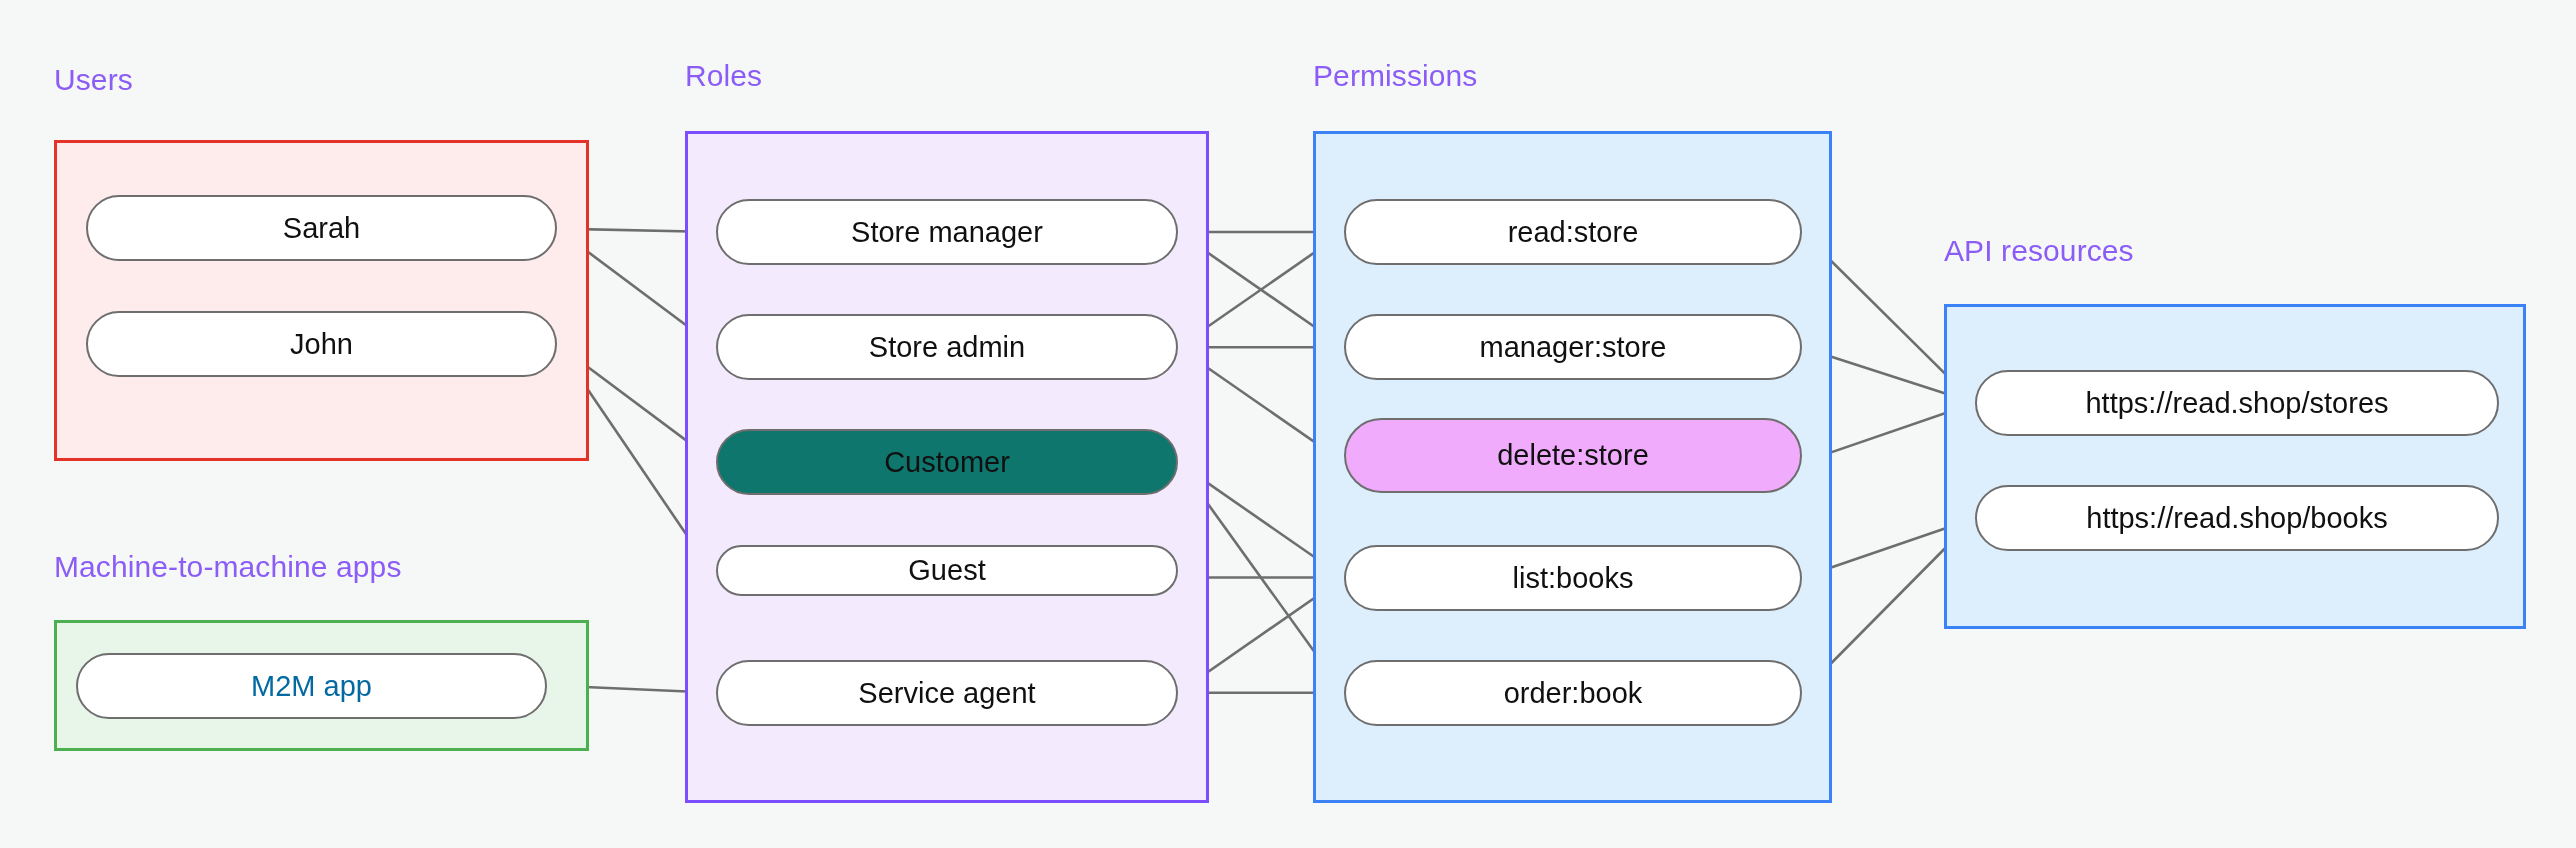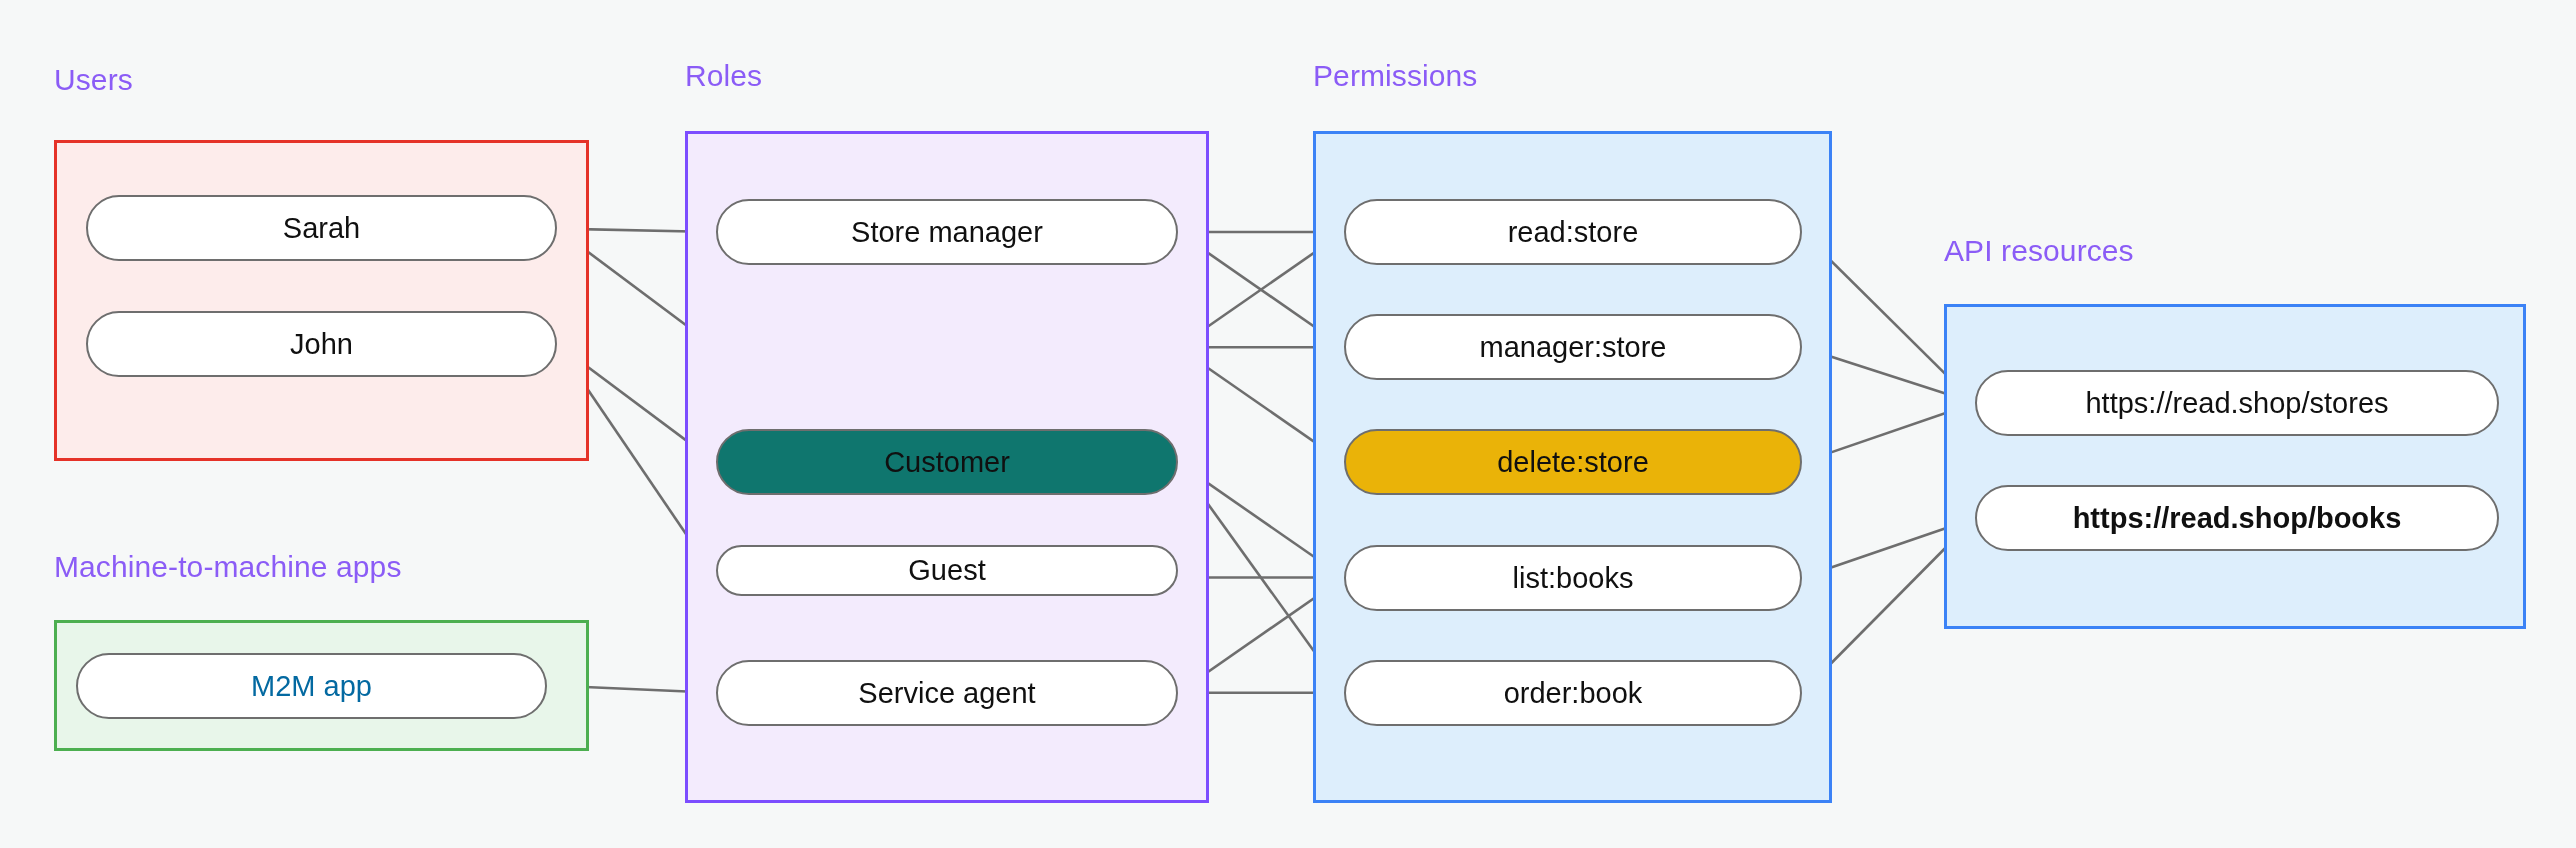--- a/index.html
+++ b/index.html
@@ -83,28 +83,29 @@
 <div class="group-box" style="left: 54px; top: 140px; width: 535px; height: 321px; border-color: rgb(229, 50, 40); background: rgb(253, 236, 235);"></div>
     <div class="group-label" style="left: 54px; top: 63px;">Users</div>
     <div class="node" style="left: 86px; top: 195px; width: 471px; height: 66px; background: rgb(255, 255, 255); border-color: rgb(110, 110, 110); color: rgb(16, 16, 16);">Sarah</div>
     <div class="node" style="left: 86px; top: 311px; width: 471px; height: 66px; background: rgb(255, 255, 255); border-color: rgb(110, 110, 110); color: rgb(16, 16, 16);">John</div>
     <div class="group-box" style="left: 54px; top: 620px; width: 535px; height: 131px; border-color: rgb(76, 175, 80); background: rgb(232, 246, 234);"></div>
     <div class="group-label" style="left: 54px; top: 550px;">Machine-to-machine apps</div>
     <div class="node" style="left: 76px; top: 653px; width: 471px; height: 66px; background: rgb(255, 255, 255); border-color: rgb(110, 110, 110); color: #0369a1;">M2M app</div>
     <div class="group-box" style="left: 685px; top: 131px; width: 524px; height: 672px; border-color: rgb(124, 77, 255); background: rgb(243, 235, 253);"></div>
     <div class="group-label" style="left: 685px; top: 59px;">Roles</div>
     <div class="node" style="left: 716px; top: 199px; width: 462px; height: 66px; background: rgb(255, 255, 255); border-color: rgb(110, 110, 110); color: rgb(16, 16, 16);">Store manager</div>
+    <div class="node" style="left: 716px; top: 314px; width: 462px; height: 66px; background: rgb(255, 255, 255); border-color: rgb(110, 110, 110); color: rgb(16, 16, 16);">Store admin</div>
     <div class="node" style="left: 716px; top: 429px; width: 462px; height: 66px; background: #0f766e; border-color: rgb(110, 110, 110); color: rgb(16, 16, 16);">Customer</div>
     <div class="node" style="left: 716px; top: 545px; width: 462px; height: 51px; background: rgb(255, 255, 255); border-color: rgb(110, 110, 110); color: rgb(16, 16, 16);">Guest</div>
     <div class="node" style="left: 716px; top: 660px; width: 462px; height: 66px; background: rgb(255, 255, 255); border-color: rgb(110, 110, 110); color: rgb(16, 16, 16);">Service agent</div>
     <div class="group-box" style="left: 1313px; top: 131px; width: 519px; height: 672px; border-color: rgb(59, 130, 246); background: rgb(221, 238, 252);"></div>
     <div class="group-label" style="left: 1313px; top: 59px;">Permissions</div>
     <div class="node" style="left: 1344px; top: 199px; width: 458px; height: 66px; background: rgb(255, 255, 255); border-color: rgb(110, 110, 110); color: rgb(16, 16, 16);">read:store</div>
     <div class="node" style="left: 1344px; top: 314px; width: 458px; height: 66px; background: rgb(255, 255, 255); border-color: rgb(110, 110, 110); color: rgb(16, 16, 16);">manager:store</div>
-    <div class="node" style="left: 1344px; top: 429px; width: 458px; height: 66px; background: #eab308; border-color: rgb(110, 110, 110); color: rgb(16, 16, 16);">delete:store</div>
+    <div class="node" style="left: 1344px; top: 418px; width: 458px; height: 75px; background: #f0abfc; border-color: rgb(110, 110, 110); color: rgb(16, 16, 16);">delete:store</div>
     <div class="node" style="left: 1344px; top: 660px; width: 458px; height: 66px; background: rgb(255, 255, 255); border-color: rgb(110, 110, 110); color: rgb(16, 16, 16);">order:book</div>
     <div class="node" style="left: 1344px; top: 545px; width: 458px; height: 66px; background: rgb(255, 255, 255); border-color: rgb(110, 110, 110); color: rgb(16, 16, 16);">list:books</div>
     <div class="group-box" style="left: 1944px; top: 304px; width: 582px; height: 325px; border-color: rgb(59, 130, 246); background: rgb(221, 238, 252);"></div>
     <div class="group-label" style="left: 1944px; top: 234px;">API resources</div>
     <div class="node" style="left: 1975px; top: 370px; width: 524px; height: 66px; background: rgb(255, 255, 255); border-color: rgb(110, 110, 110); color: rgb(16, 16, 16);">https://read.shop/stores</div>
-    <div class="node" style="left: 1975px; top: 485px; width: 524px; height: 66px; background: rgb(255, 255, 255); border-color: rgb(110, 110, 110); color: rgb(16, 16, 16); font-weight: bold;">https://read.shop/books</div>
+    <div class="node" style="left: 1975px; top: 485px; width: 524px; height: 66px; background: rgb(255, 255, 255); border-color: rgb(110, 110, 110); color: rgb(16, 16, 16);">https://read.shop/books</div>
   </div>
 
 
 </body></html>

